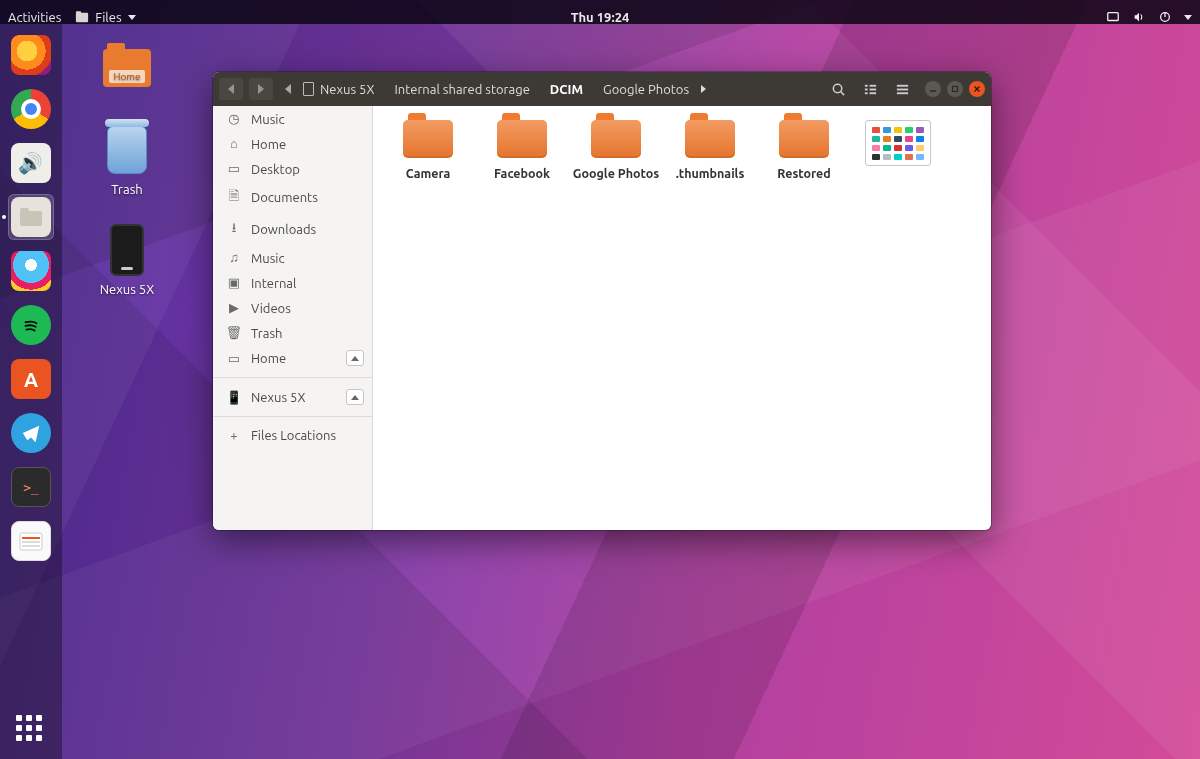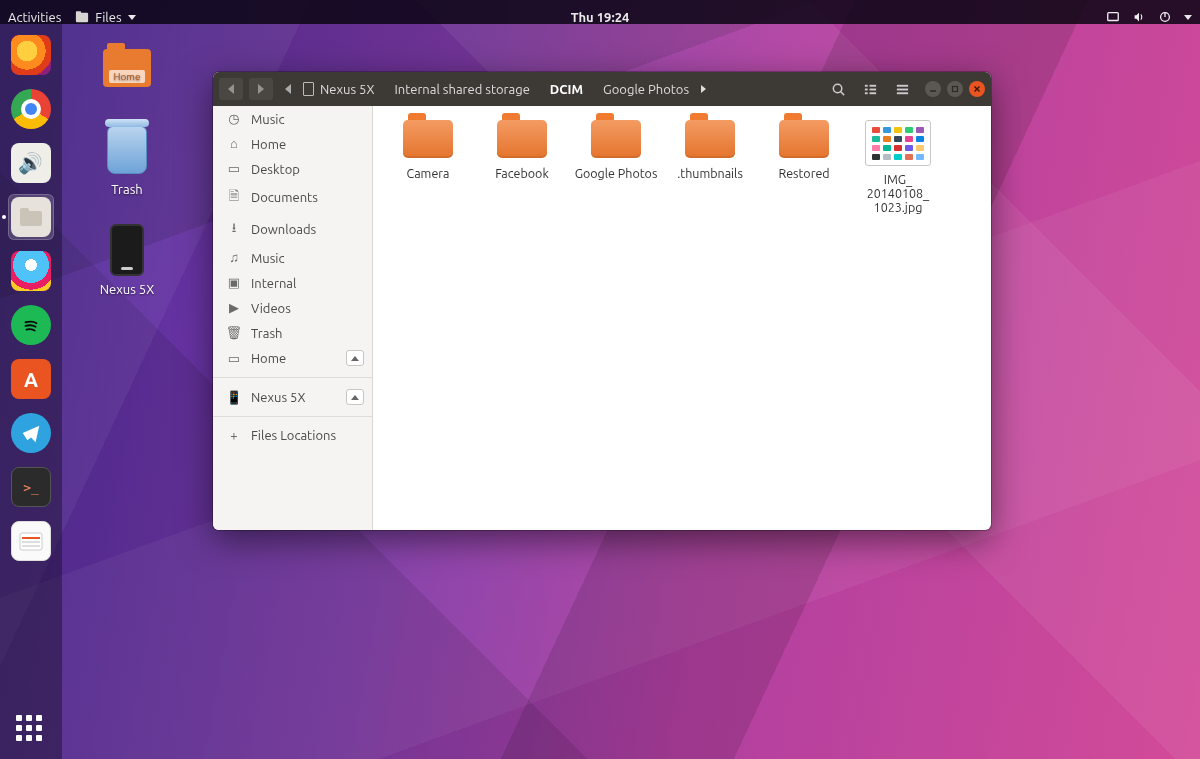--- a/index.html
+++ b/index.html
@@ -80,21 +80,21 @@
 
   .body { flex:1; display:flex; min-height:0; }
   .sidebar { width:160px; background:#f5f4f3; border-right:1px solid #d9d7d4; font-size:13px; color:#4a4a4a; overflow-y:auto; }
   .sb-item { display:flex; align-items:center; gap:10px; padding:5px 8px 5px 14px; position:relative; }
   .sb-item .eject { margin-left:auto; width:18px;height:16px;border:1px solid #c8c6c2;border-radius:3px;background:#fff;display:flex;align-items:center;justify-content:center; }
   .sb-item .eject::before { content:""; width:0;height:0;border-left:4px solid transparent;border-right:4px solid transparent;border-bottom:5px solid #666; }
   .sb-sep { height:1px; background:#dedcd8; margin:6px 0; }
   .sb-ico { width:14px; display:flex; justify-content:center; color:#6a6a6a; }
 
   .content { flex:1; padding:14px 8px; overflow:auto; }
-  .grid { display:flex; flex-wrap:wrap; align-content:flex-start; }
+  .grid { display:flex; flex-wrap:wrap; align-content:flex-start;font-weight:bold; }
   .item { width:94px; text-align:center; font-size:12.5px; color:#333; margin:0 0 16px 0; }
   .folder { width:50px; height:38px; margin:0 auto 8px; background:#f07a2f; border-radius:5px; position:relative; }
   .folder::before { content:""; position:absolute; top:-7px; left:5px; width:18px; height:9px; background:#f07a2f; border-radius:3px 3px 0 0; }
   .folder::after { content:""; position:absolute; inset:0; border-radius:5px;
     background:linear-gradient(180deg, rgba(255,255,255,.25), rgba(0,0,0,.05));
     box-shadow:inset 0 -2px 0 rgba(0,0,0,.07); }
   .thumb { width:66px; height:46px; margin:0 auto 6px; border:1px solid #c9c7c3; border-radius:3px; background:#fff; position:relative; overflow:hidden; }
   .thumb .rows { position:absolute; top:6px; left:6px; right:6px; display:flex; flex-direction:column; gap:3px; }
   .thumb .row { height:6px; display:flex; gap:3px; }
   .thumb .cell { flex:1; border-radius:1px; }
@@ -405,20 +405,17 @@
                 </div>
               <div class="row">
                   <span class="cell" style="background:#2d3436"></span>
                   <span class="cell" style="background:#b2bec3"></span>
                   <span class="cell" style="background:#00cec9"></span>
                   <span class="cell" style="background:#e17055"></span>
                   <span class="cell" style="background:#74b9ff"></span>
                 </div>
             </div>
           </div>
-          <div style="white-space:pre-line">IMG_
-20140108_
-1023.jpg</div>
         </div>
       </div>
     </div>
   </div>
 </div>
 
 </body></html>

